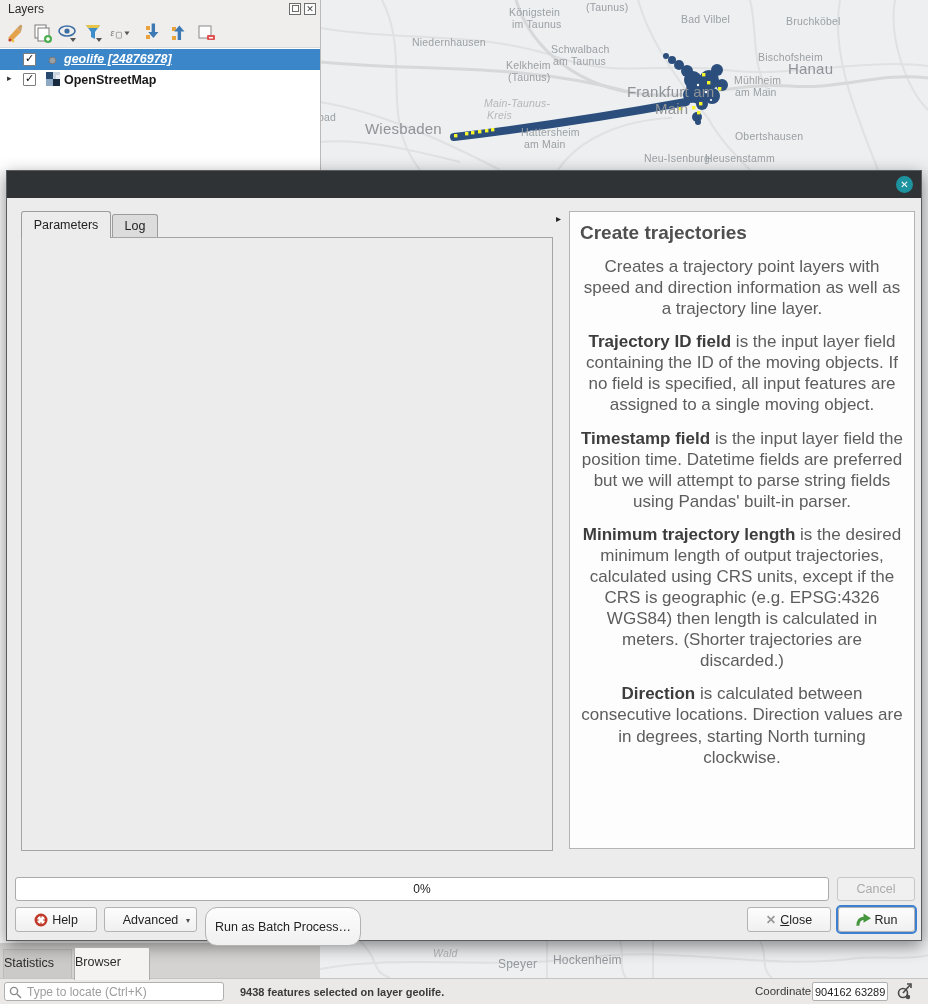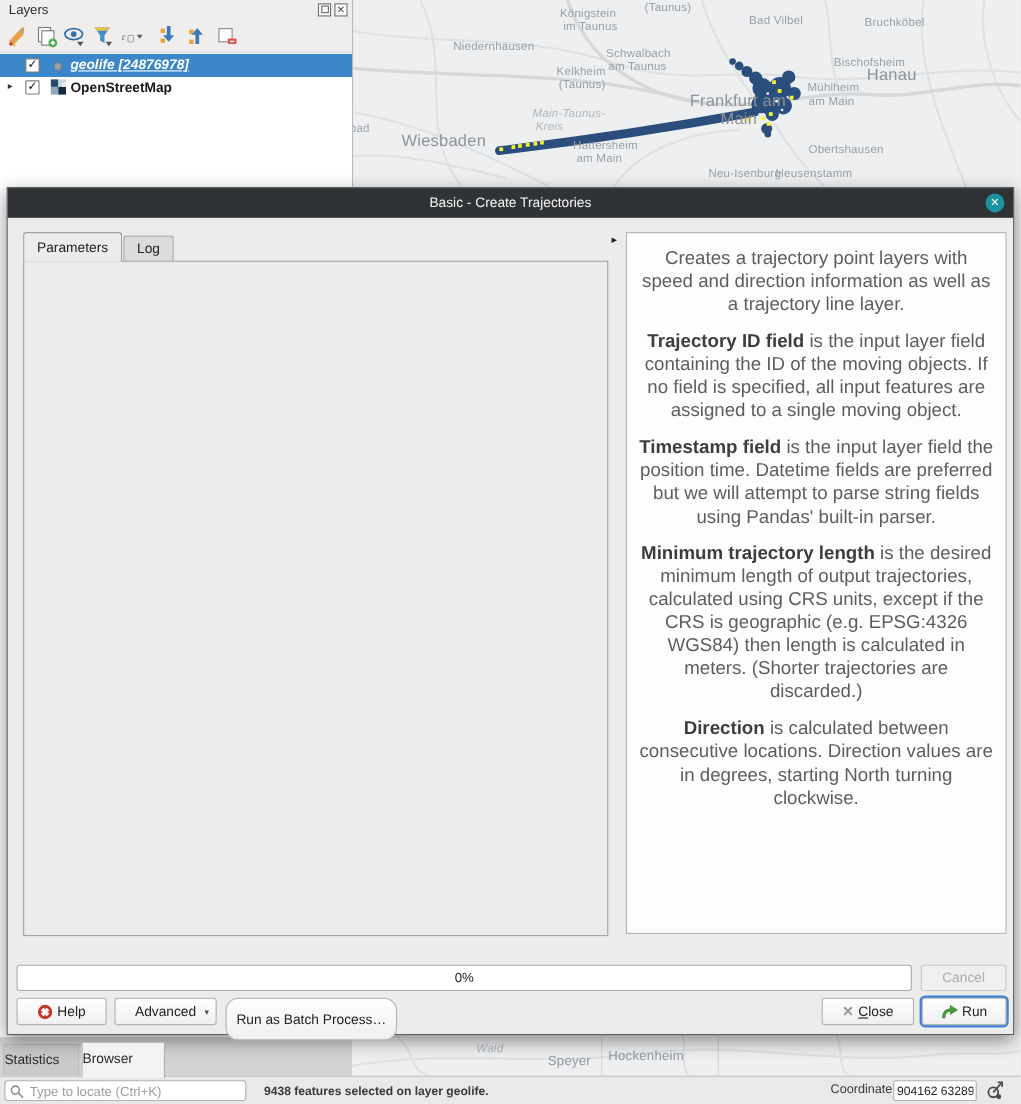--- a/index.html
+++ b/index.html
@@ -289,21 +289,20 @@
     <svg class="abs" style="left:895px;top:3px;" width="19" height="19">
       <circle cx="8" cy="11" r="4.5" fill="none" stroke="#4a4a4a" stroke-width="1.6"></circle>
       <path d="M8,11 L15,3" stroke="#4a4a4a" stroke-width="1.6"></path>
       <path d="M12,2 h4 v4" fill="none" stroke="#4a4a4a" stroke-width="1.6"></path>
       <circle cx="13" cy="15" r="2.2" fill="#4a4a4a"></circle>
     </svg>
   </div>
 
   <div class="abs dialog">
     <div class="titlebar">
-      <span class="title-text">Basic - Create Trajectories</span>
       <span class="title-close">✕</span>
     </div>
 
     <div class="tab active" style="left:14px;top:40px;width:90px;height:27px;line-height:26px;">Parameters</div>
     <div class="tab inactive" style="left:105px;top:43px;width:46px;height:24px;line-height:23px;">Log</div>
     <span class="splitter-arrow" style="left:549px;top:42px;">▸</span>
 
     <div class="frame" style="left:14px;top:66px;width:532px;height:614px;"></div>
 
     <span class="flabel" style="left:16px;top:81px;">Input point layer</span>
@@ -396,20 +395,21 @@
       <span class="cl">Open output file after running algorithm</span>
     </div>
 
     <div class="scrollbar" style="left:532px;top:67px;height:612px;">
       <span class="sb-arrow" style="top:0;">▲</span>
       <div class="sb-thumb" style="top:14px;height:540px;"></div>
       <span class="sb-arrow" style="bottom:0;">▼</span>
     </div>
 
     <div class="helppanel" style="left:562px;top:40px;width:346px;height:638px;">
+      <h1>Create trajectories</h1>
       <p><span>Creates a trajectory point layers with speed and direction information as well as a trajectory line layer.</span></p>
       <p><b>Trajectory ID field</b><span> is the input layer field containing the ID of the moving objects. If no field is specified, all input features are assigned to a single moving object.</span></p>
       <p><b>Timestamp field</b><span> is the input layer field the position time. Datetime fields are preferred but we will attempt to parse string fields using Pandas' built-in parser.</span></p>
       <p><b>Minimum trajectory length</b><span> is the desired minimum length of output trajectories, calculated using CRS units, except if the CRS is geographic (e.g. EPSG:4326 WGS84) then length is calculated in meters. (Shorter trajectories are discarded.)</span></p>
       <p><b>Direction</b><span> is calculated between consecutive locations. Direction values are in degrees, starting North turning clockwise.</span></p>
     </div>
 
     <div class="progress" style="left:8px;top:706px;width:814px;height:24px;line-height:23px;">0%</div>
     <button class="btn disabled" style="left:830px;top:706px;width:78px;height:24px;">Cancel</button>
 

